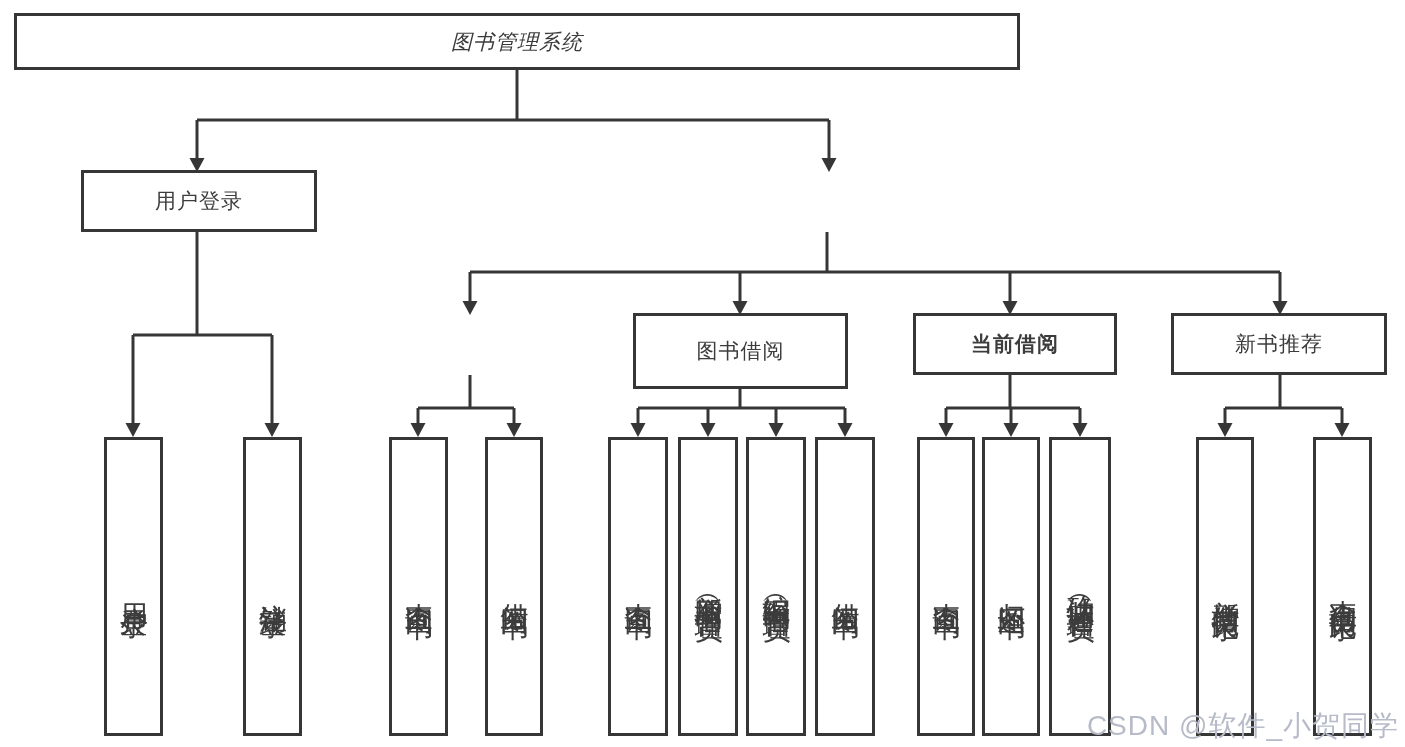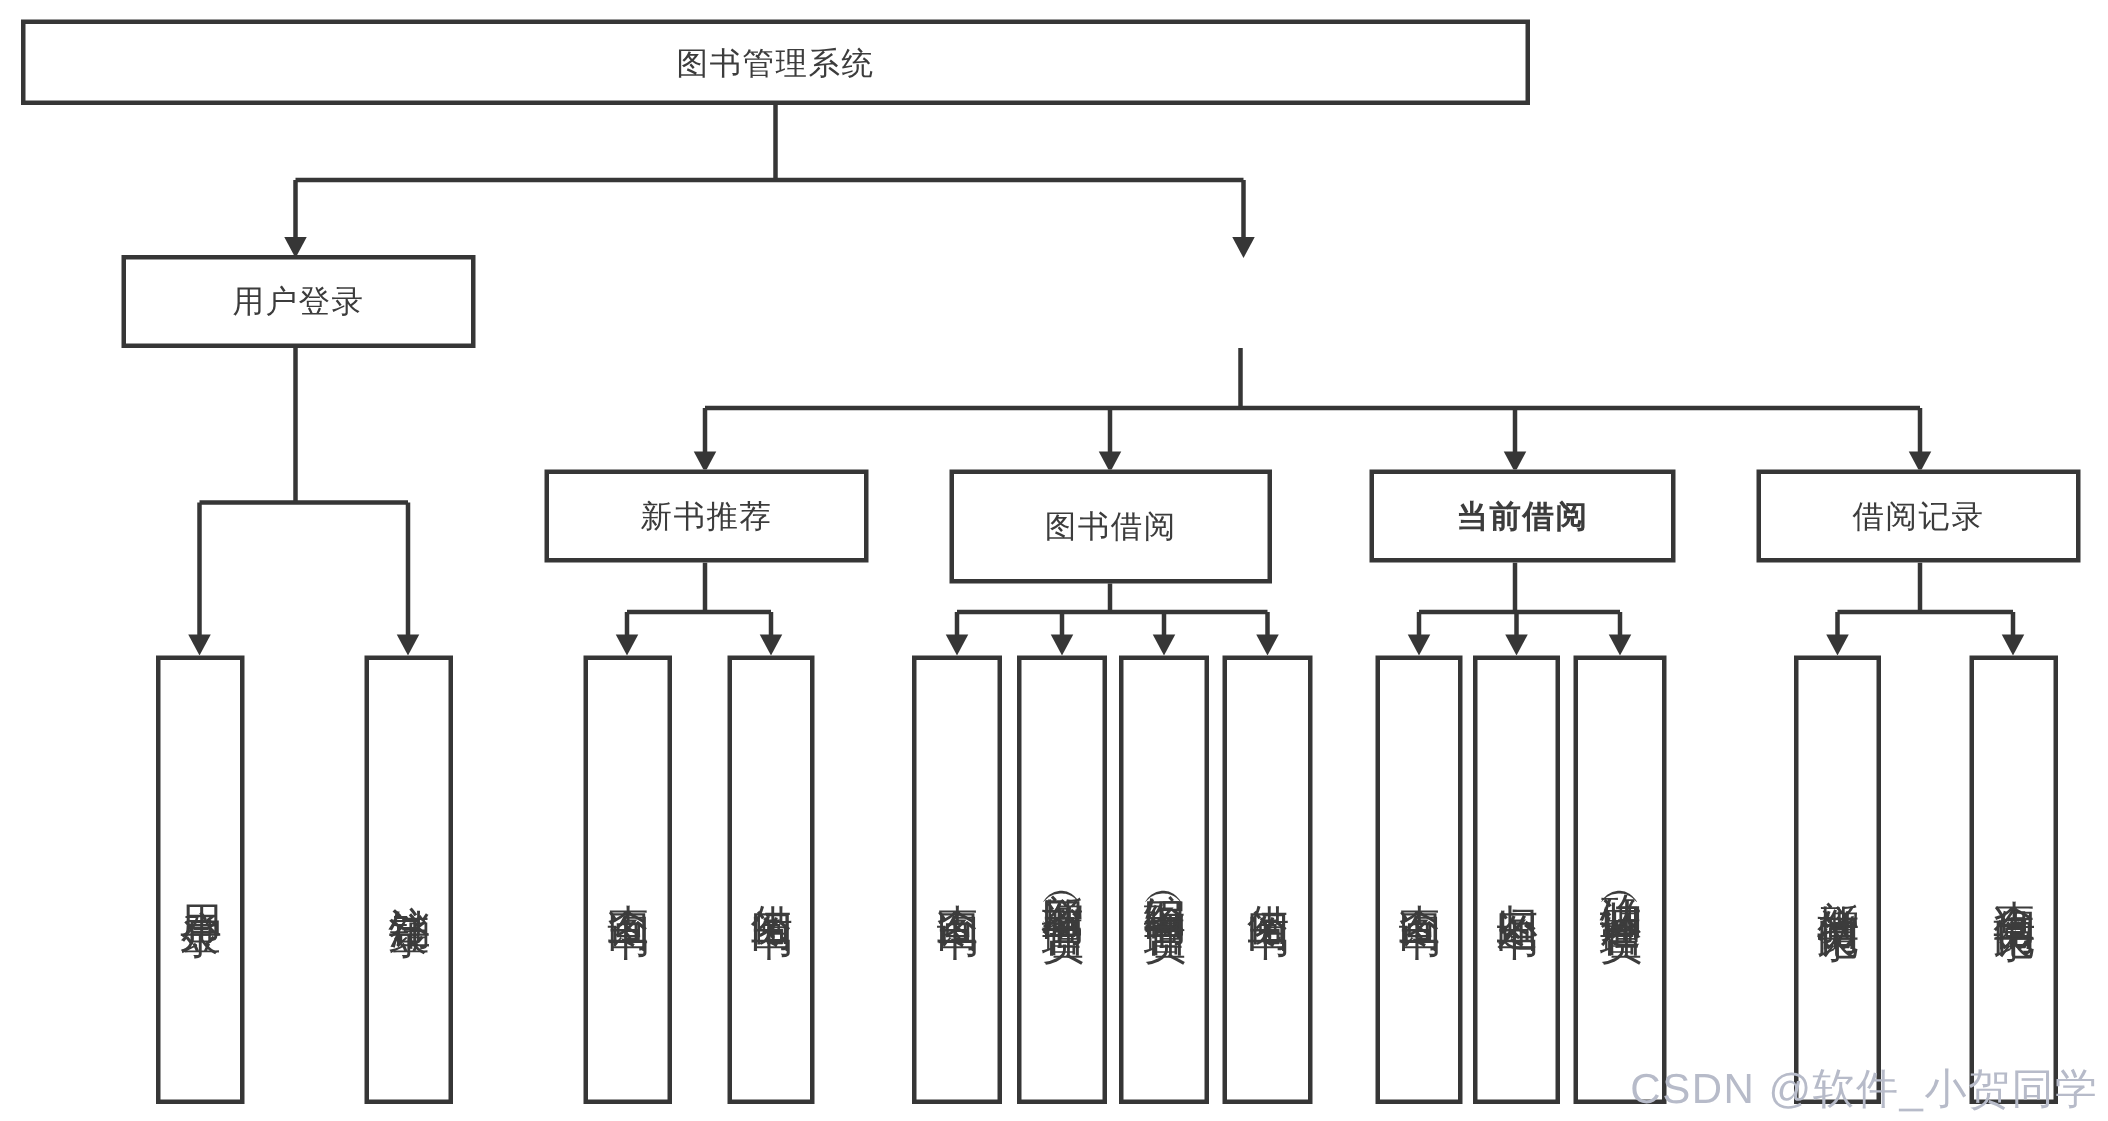--- a/index.html
+++ b/index.html
@@ -123,28 +123,27 @@
     <polygon points="1072.5,423 1087.5,423 1080,437"></polygon>
 
     <path d="M1280 375 V408"></path>
     <path d="M1225 408 H1342"></path>
     <path d="M1225 408 V425"></path>
     <polygon points="1217.5,423 1232.5,423 1225,437"></polygon>
     <path d="M1342 408 V425"></path>
     <polygon points="1334.5,423 1349.5,423 1342,437"></polygon>
   </svg>
 
-  <div class="node h" style="left:14px; top:13px; width:1006px; height:57px;">图书管理系统</div>
+  <div class="node h" style="left:14px; top:13px; width:1006px; height:57px;font-style:italic;">图书管理系统</div>
 
   <div class="node h" style="left:81px; top:170px; width:236px; height:62px;">用户登录</div>
 
-  <div class="node h" style="left:363px; top:313px; width:216px; height:62px;">新书推荐</div>
   <div class="node h" style="left:633px; top:313px; width:215px; height:76px;">图书借阅</div>
   <div class="node h" style="left:913px; top:313px; width:204px; height:62px;font-weight:bold;">当前借阅</div>
-  <div class="node h" style="left:1171px; top:313px; width:216px; height:62px;">借阅记录</div>
+  <div class="node h" style="left:1171px; top:313px; width:216px; height:62px;">新书推荐</div>
 
   <div class="node v" style="left:104px; top:437px; width:59px; height:299px;">用户登录</div>
   <div class="node v" style="left:243px; top:437px; width:59px; height:299px;">注销登录</div>
 
   <div class="node v" style="left:389px; top:437px; width:59px; height:299px;">查询图书</div>
   <div class="node v" style="left:485px; top:437px; width:58px; height:299px;">借阅图书</div>
 
   <div class="node v" style="left:608px; top:437px; width:60px; height:299px;">查询图书</div>
   <div class="node v" style="left:678px; top:437px; width:60px; height:299px;">新增图书（管理员）</div>
   <div class="node v" style="left:746px; top:437px; width:60px; height:299px;">编辑图书（管理员）</div>

